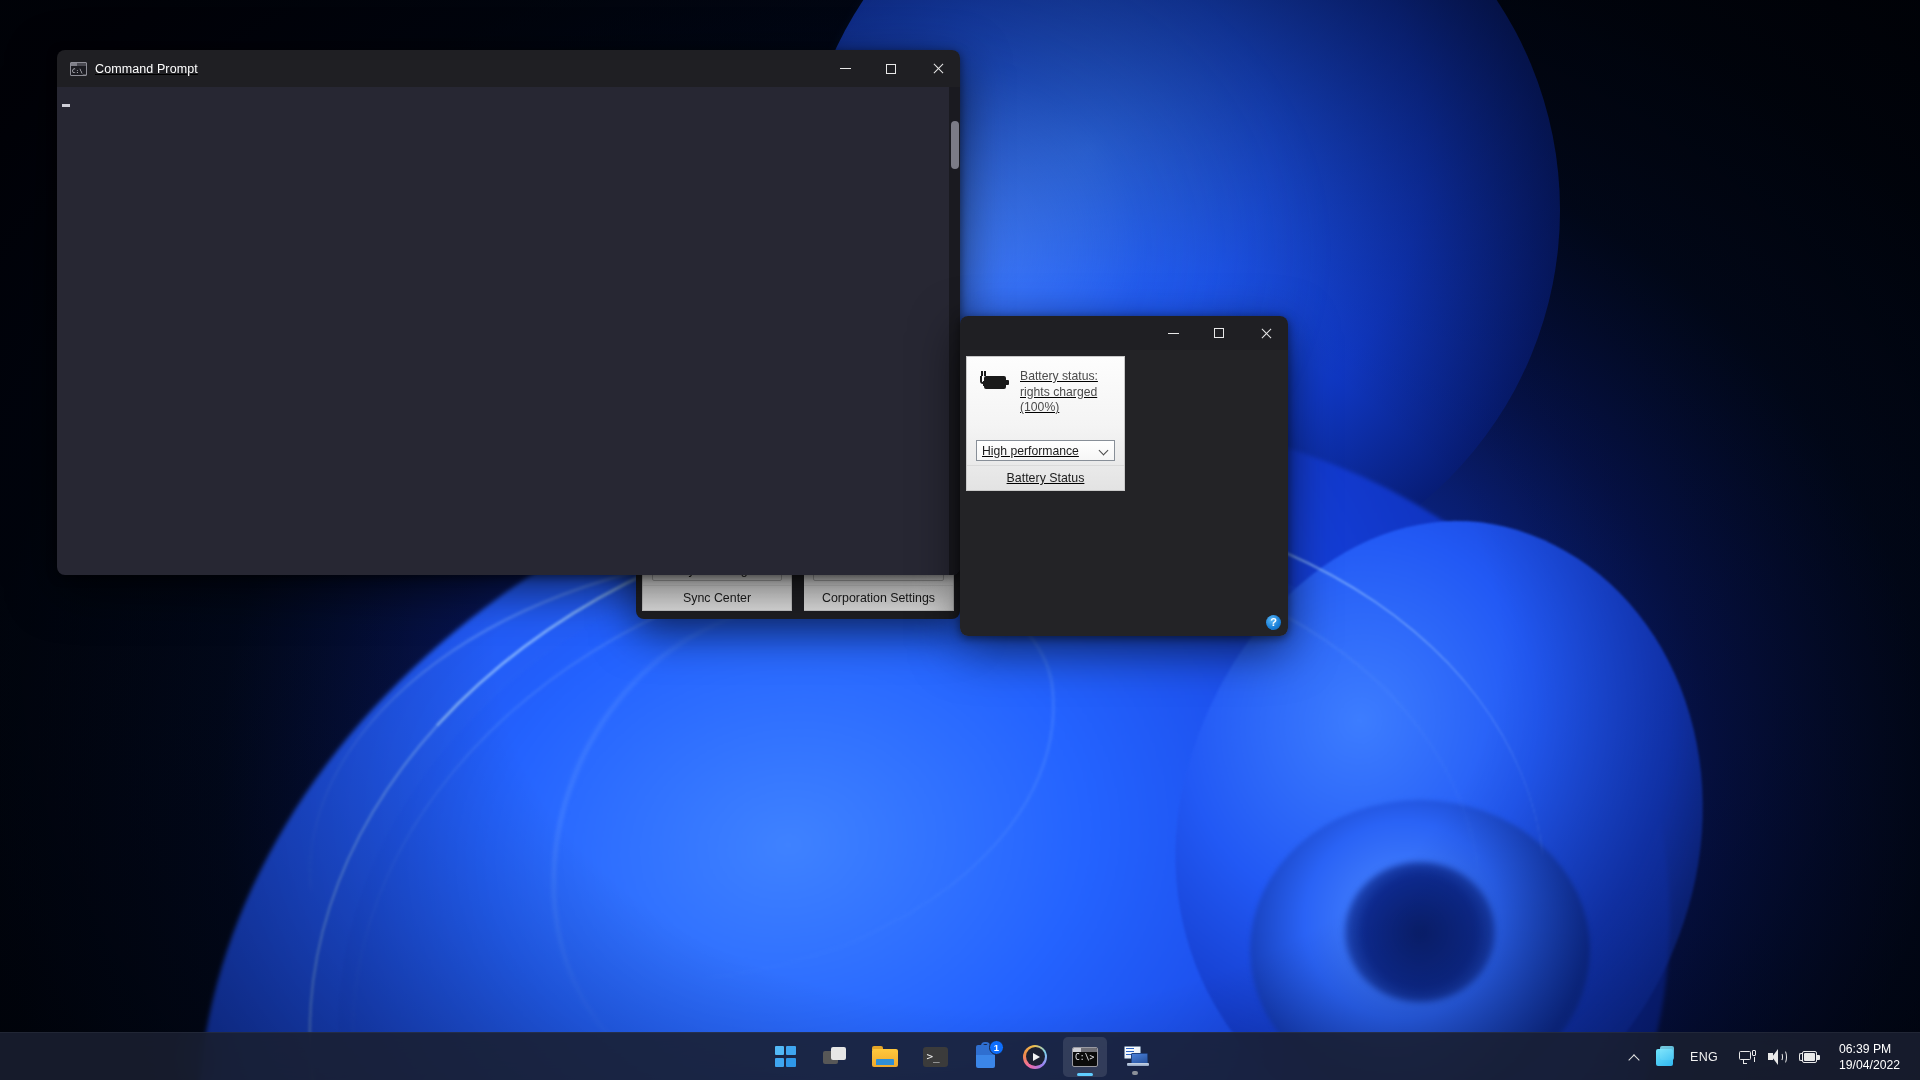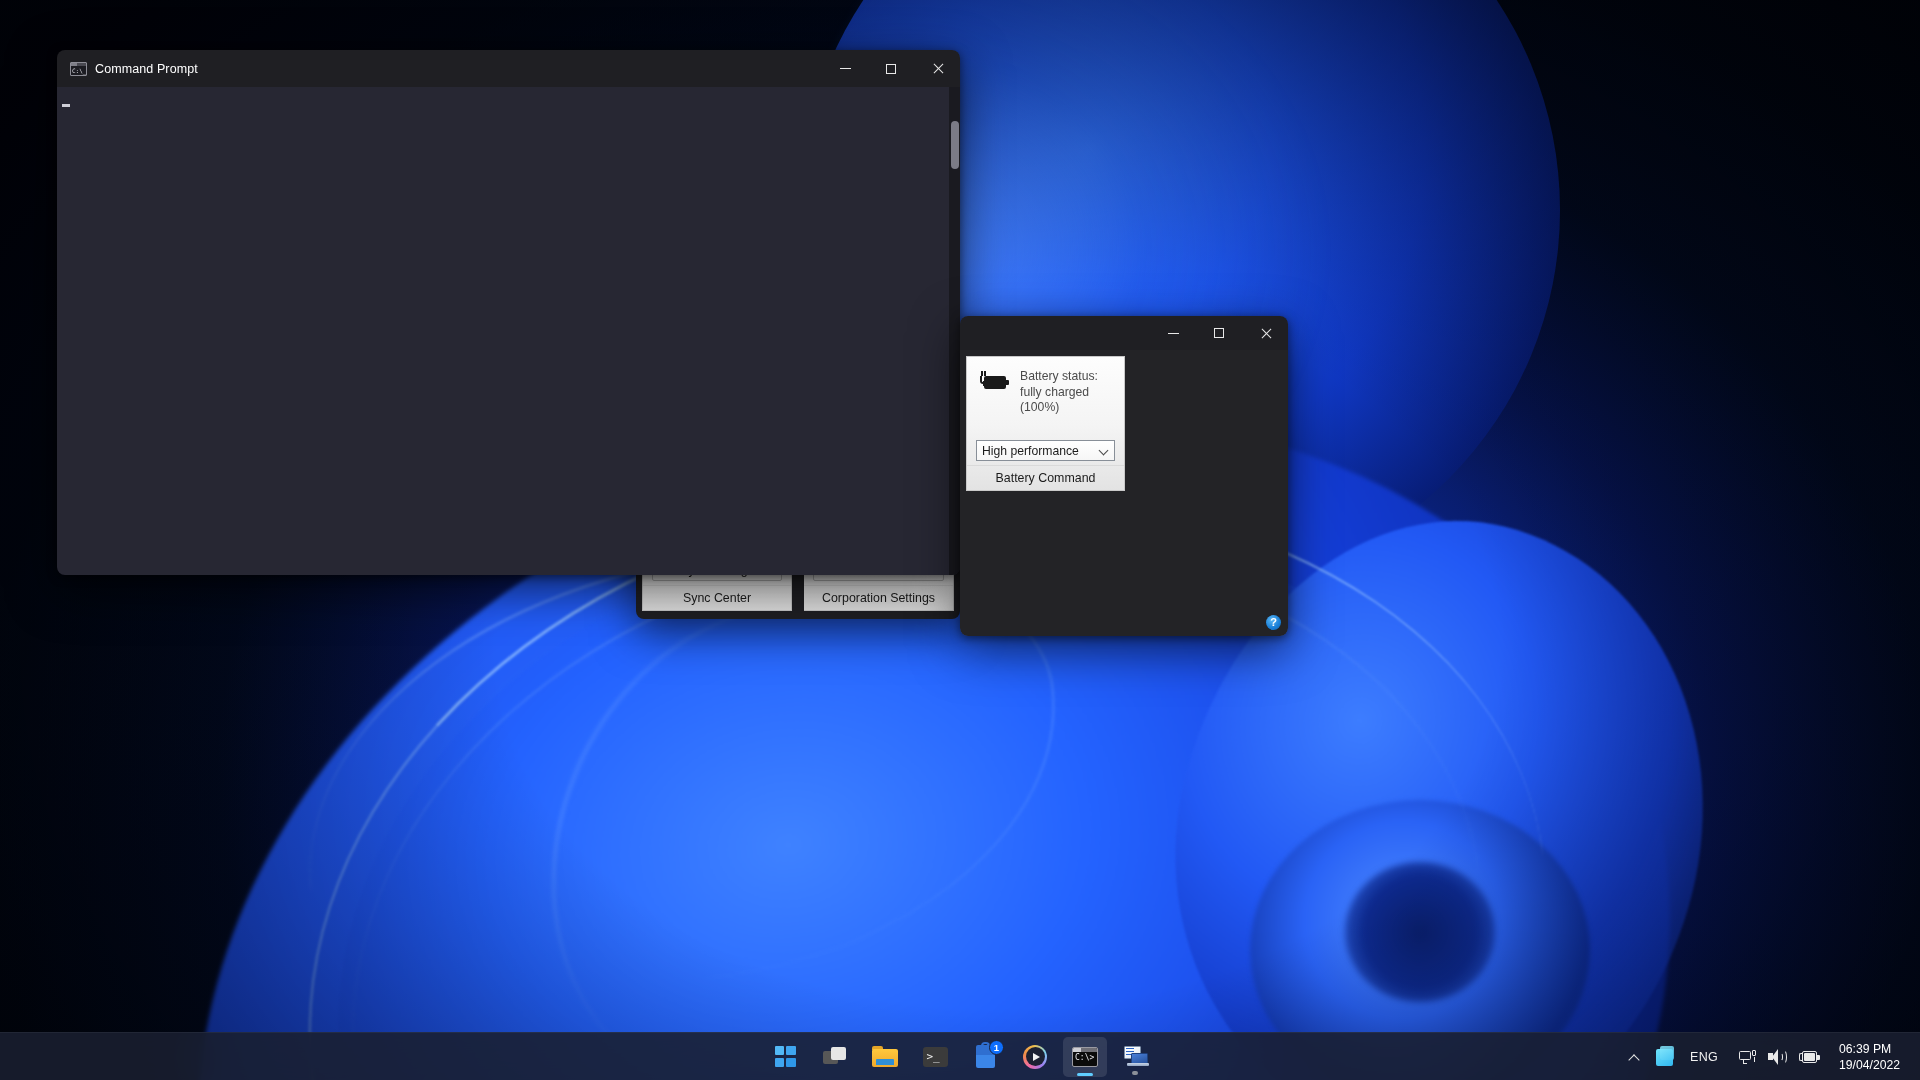--- a/index.html
+++ b/index.html
@@ -121,20 +121,21 @@
     inset: 0;
     background: radial-gradient(ellipse 1250px 900px at 52% 60%, rgba(0,0,0,0) 40%, rgba(0,2,10,0.55) 82%, rgba(0,1,6,0.85) 100%);
   }
 
   
   .win {
     position: absolute;
     border-radius: 8px;
     overflow: hidden;
     box-shadow: 0 14px 48px rgba(0,0,0,.62), 0 2px 10px rgba(0,0,0,.5);
+    text-decoration: underline;
   }
   .titlebar {
     height: 37px;
     display: flex; align-items: center;
     background: #202020;
     position: relative;
   }
   .tb-icon { width: 16px; height: 14px; margin-left: 13px; position: relative; }
   .tb-title {
     font-size: 12.5px; color: #ffffff; margin-left: 9px;
@@ -657,31 +658,31 @@
             <div class="mc-icon">
               <div class="bat-glyph">
                 <div class="bat-plug"></div>
                 <div class="bat-cord"></div>
                 <div class="bat-body"></div>
                 <div class="bat-cap"></div>
               </div>
             </div>
             <div class="mc-status">
               <div>Battery status:</div>
-              <div>fully charged</div>
+              <div>rights charged</div>
               <div>(100%)</div>
             </div>
           </div>
           <div class="mc-control">
             <div class="mc-select">
               <span class="lbl">High performance</span>
               <span class="mc-chev"></span>
             </div>
           </div>
-          <div class="mc-footer">Battery Command</div>
+          <div class="mc-footer">Battery Status</div>
         </div>
 
 
       </div>
       <div class="mc-help">?</div>
     </div>
   </div>
 
   <div id="taskbar">
 

